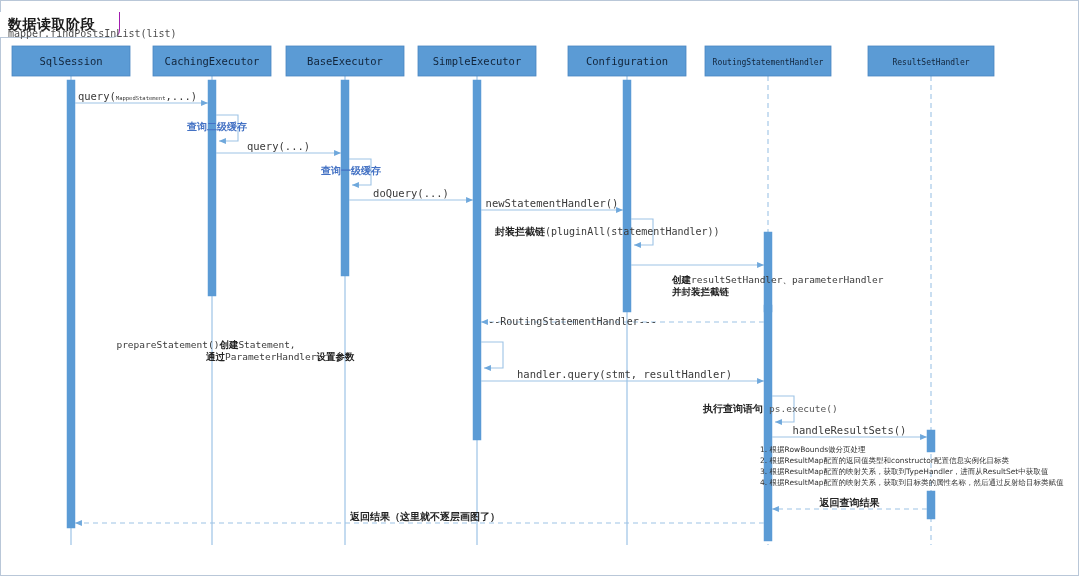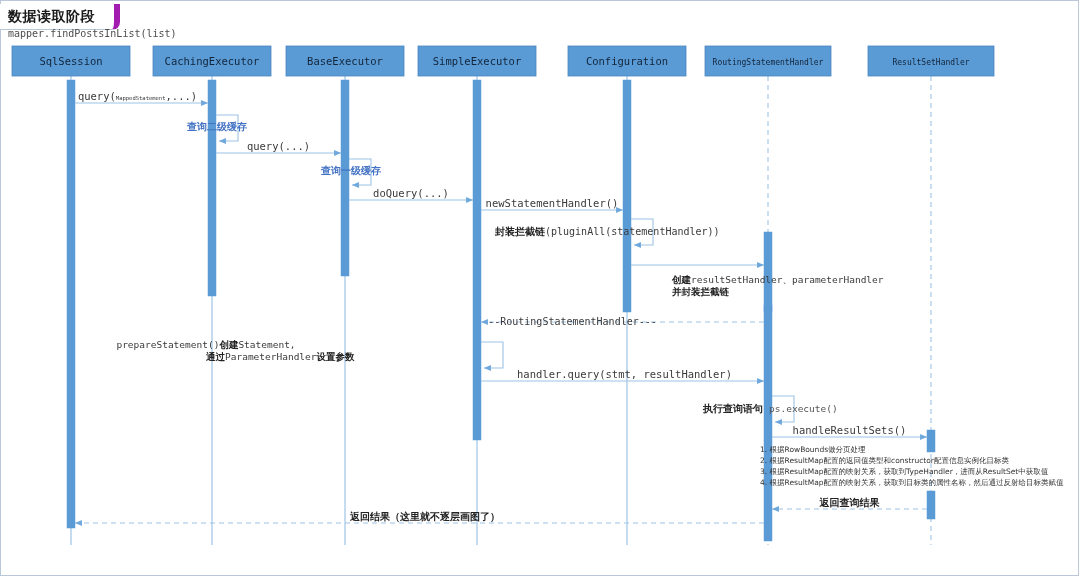--- a/index.html
+++ b/index.html
@@ -1,19 +1,19 @@
 <!DOCTYPE html>
 <html><head>
 <meta charset="utf-8">
 <style>
   html,body{margin:0;padding:0;background:#ffffff;}
   body{width:1080px;height:577px;position:relative;font-family:"DejaVu Sans Mono",monospace;overflow:hidden;}
   #frame{position:absolute;left:0;top:0;width:1080px;height:577px;}
   .frame-border{position:absolute;left:0;top:0;width:1079px;height:576px;border:1px solid #b9c7d8;box-sizing:border-box;}
-  .frame-tab{position:absolute;left:0;top:4px;min-width:120px;height:26px;border-right:6px solid #a21caf;border-bottom:1px solid #b9c7d8;border-bottom-right-radius:8px;background:#ffffff;display:flex;align-items:center;padding:0 10px 0 8px;box-sizing:border-box;}
+  .frame-tab{position:absolute;left:0;top:12px;min-width:120px;height:26px;border-right:1px solid #a21caf;border-bottom:1px solid #b9c7d8;border-bottom-right-radius:8px;background:#ffffff;display:flex;align-items:center;padding:0 10px 0 8px;box-sizing:border-box;}
   .frame-tab-label{font-family:"DejaVu Sans","Liberation Sans",sans-serif;font-size:14px;font-weight:bold;color:#1a1a1a;white-space:nowrap;letter-spacing:.5px;}
   .frame-note{position:absolute;left:8px;top:28px;font-family:"DejaVu Sans Mono","Liberation Mono",monospace;font-size:10px;color:#4d4d4d;white-space:nowrap;}
   svg{position:absolute;left:0;top:0;}
   .lifebox{fill:#5b9bd5;stroke:#4a86c0;stroke-width:.8;}
   .lifeboxtext{font-family:"DejaVu Sans Mono","Liberation Mono",monospace;fill:#11243a;text-anchor:middle;dominant-baseline:middle;}
   .lifeline-solid{stroke:#9dc3e6;stroke-width:1.2;}
   .lifeline-dash{stroke:#9dc3e6;stroke-width:1.1;stroke-dasharray:5 4;}
   .act{fill:#5b9bd5;stroke:#5b9bd5;stroke-width:.5;}
   .msg{stroke:#9dc3e6;stroke-width:1.1;fill:none;}
   .msgret{stroke:#9dc3e6;stroke-width:1.1;fill:none;stroke-dasharray:5 4;}

